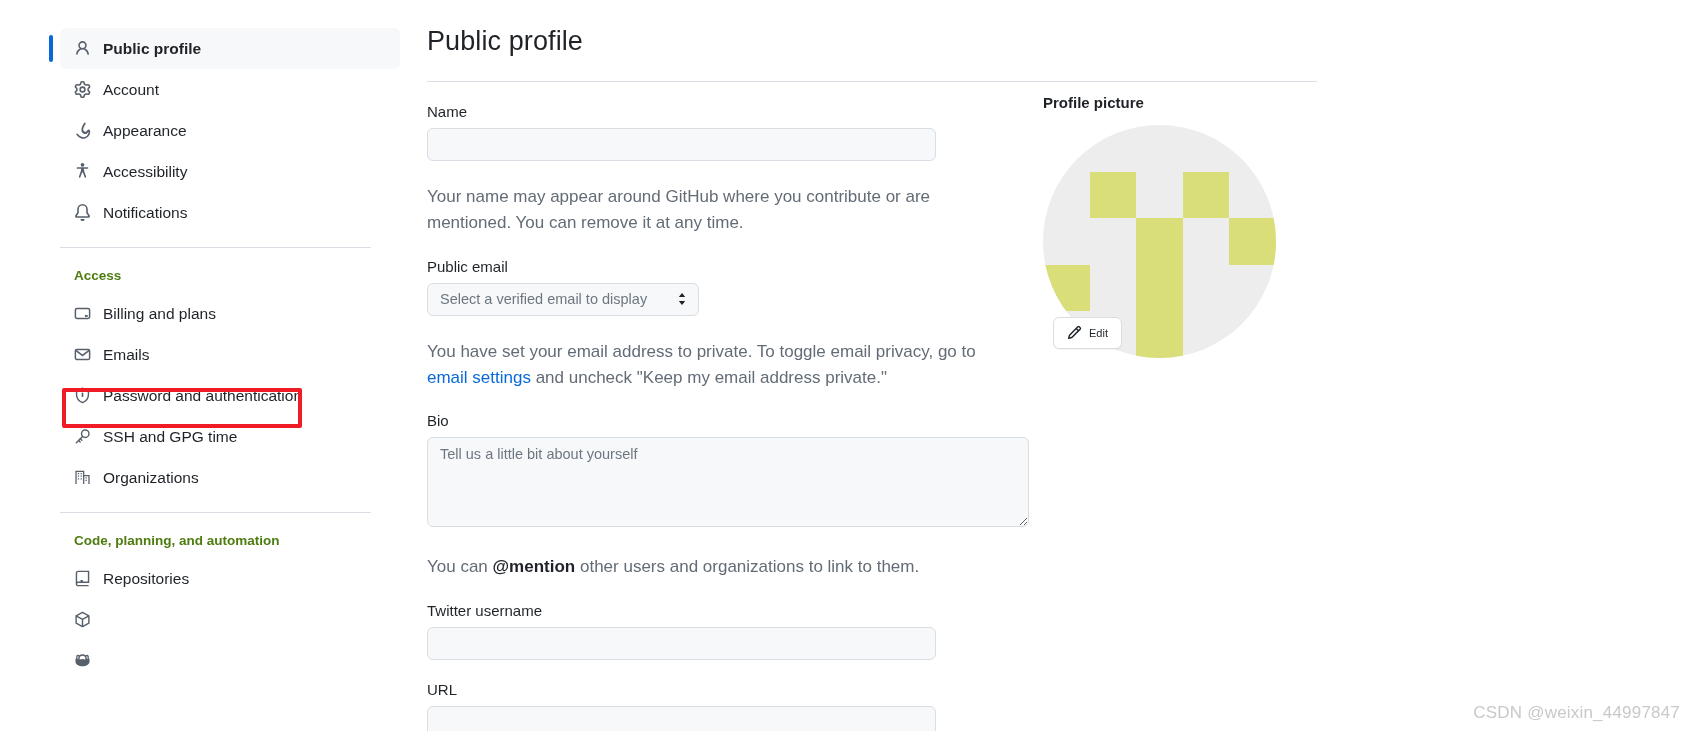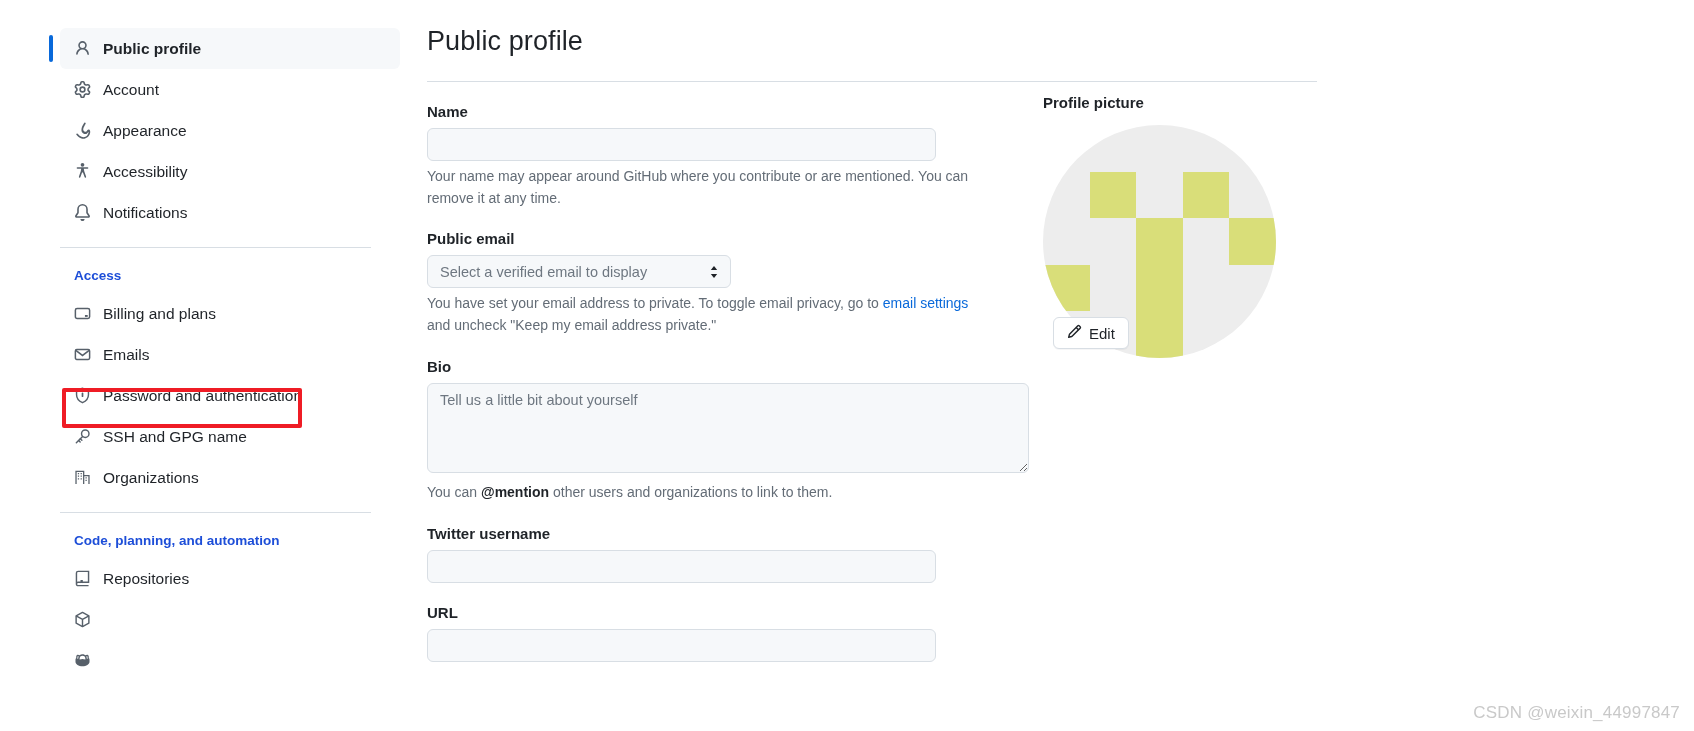--- a/index.html
+++ b/index.html
@@ -65,21 +65,21 @@
   }
 
   .nav-divider {
     height: 1px;
     background: #d8dee4;
     margin: 14px 0 0 0;
     width: 311px;
   }
   .group-title {
     font-size: 13.5px;
-    color: #1d4ed8;
+    color: #4d7c0f;
     font-weight: 600;
     padding: 0 0 0 14px;
     margin: 20px 0 10px 0;
   }
 
   
   .redbox {
     position: absolute;
     left: 62px;
     top: 388px;
@@ -108,54 +108,54 @@
   .title-rule {
     height: 1px;
     background: #d8dee4;
     margin-top: 22px;
     width: 890px;
   }
 
   .field-block { margin-top: 21px; }
   .field-label {
     font-size: 15px;
-    font-weight: 700;
+    font-weight: 400;
     color: #1f2328;
     display: block;
     margin-bottom: 8px;
   }
   .text-input {
     width: 509px;
     height: 33px;
     background: #f6f8fa;
     border: 1px solid #d8dee4;
     border-radius: 6px;
     padding: 5px 12px;
     font-size: 14px;
     color: #1f2328;
     font-family: "Liberation Sans", sans-serif;
     outline: none;
   }
   .text-input::placeholder { color: #6e7781; }
   .help {
-    font-size: 14px;
+    font-size: 17px;
     color: #636c76;
     line-height: 1.55;
-    margin-top: 5px;
+    margin-top: 23px;
     max-width: 562px;
   }
   .help a { color: #0969da; text-decoration: none; }
   .help b { color: #1f2328; font-weight: 700; }
 
   .select-wrap {
     position: relative;
     display: inline-block;
   }
   .select-box {
-    width: 304px;
+    width: 272px;
     height: 33px;
     background: #f6f8fa;
     border: 1px solid #d8dee4;
     border-radius: 6px;
     padding: 5px 30px 5px 12px;
     font-size: 14.5px;
     color: #6e7781;
     font-family: "Liberation Sans", sans-serif;
     display: flex;
     align-items: center;
@@ -219,21 +219,21 @@
     position: absolute;
     left: 10px; top: 223px;
     display: inline-flex;
     align-items: center;
     gap: 7px;
     height: 32px;
     padding: 0 13px;
     background: #ffffff;
     border: 1px solid #d8dee4;
     border-radius: 6px;
-    font-size: 15px;
+    font-size: 11px;
     color: #1f2328;
     cursor: pointer;
     box-shadow: 0 1px 0 rgba(31,35,40,.04);
     font-family: "Liberation Sans", sans-serif;
   }
 
   .watermark {
     position: absolute;
     right: 14px; bottom: 8px;
     font-size: 17px;
@@ -326,21 +326,21 @@
         <span class="label">Password and authentication</span>
       </li>
       <li class="nav-item">
         <span class="ic">
           <svg width="17" height="17" viewBox="0 0 16 16" fill="none" stroke="currentColor" stroke-width="1.35">
               <circle cx="10.6" cy="5.4" r="3.5"></circle>
               <path d="M8.1 7.9 2.2 13.8" stroke-linecap="round"></path>
               <path d="M4.3 11.7l1.5 1.5M5.9 10.1l1.5 1.5" stroke-linecap="round"></path>
             </svg>
         </span>
-        <span class="label">SSH and GPG name</span>
+        <span class="label">SSH and GPG time</span>
       </li>
       <li class="nav-item">
         <span class="ic">
           <svg width="17" height="17" viewBox="0 0 16 16" fill="none" stroke="currentColor" stroke-width="1.2">
               <path d="M1.9 14.2V2.2h7.2v12"></path>
               <path d="M9.1 6.2h5v8"></path>
               <path d="M3.6 4.4h1.2M6.2 4.4h1.2M3.6 6.8h1.2M6.2 6.8h1.2M3.6 9.2h1.2M6.2 9.2h1.2M10.8 8.4h1.2M10.8 10.8h1.2"></path>
             </svg>
         </span>
         <span class="label">Organizations</span>

